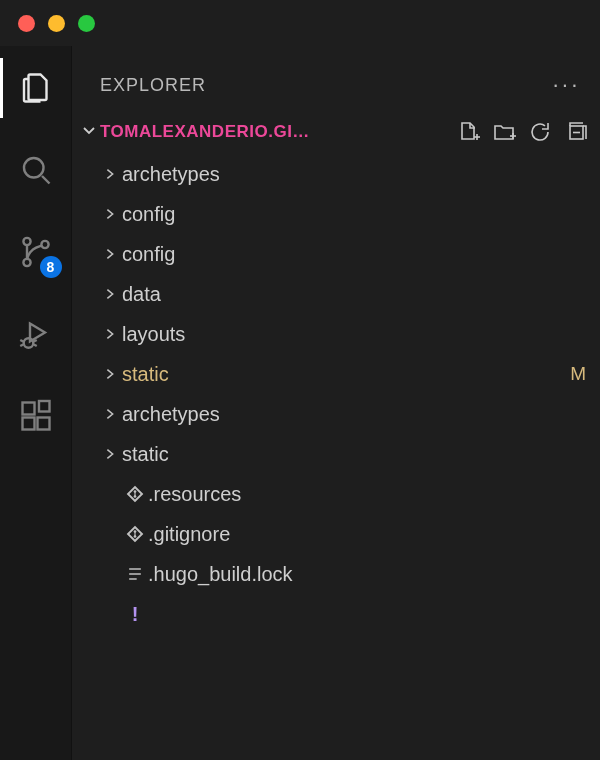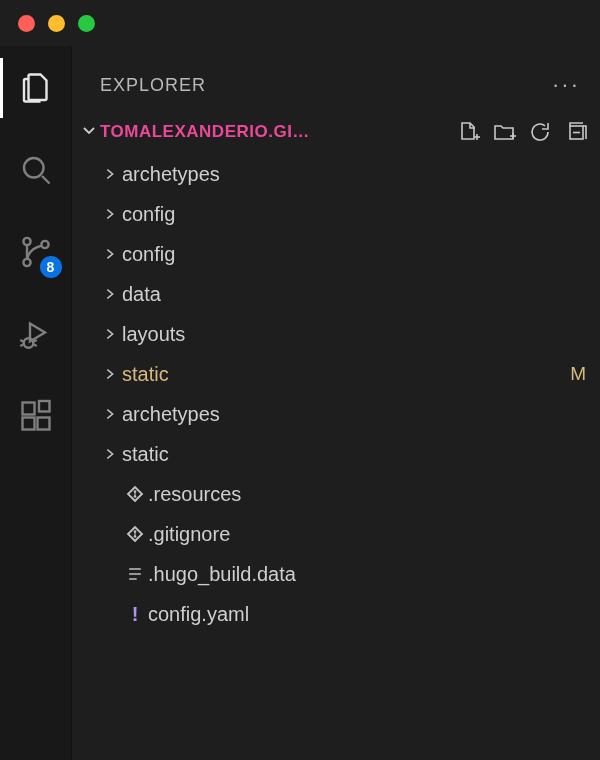--- a/index.html
+++ b/index.html
@@ -288,25 +288,24 @@
           </div>
           <div class="row">
             <span class="file-indent"></span>
             <span class="ficon">
               <svg viewBox="0 0 24 24" fill="none" stroke="currentColor" stroke-width="1.8">
                 <line x1="5" y1="6" x2="19" y2="6"></line>
                 <line x1="5" y1="12" x2="19" y2="12"></line>
                 <line x1="5" y1="18" x2="14" y2="18"></line>
               </svg>
             </span>
-            <span class="label">.hugo_build.data</span>
+            <span class="label">.hugo_build.lock</span>
           </div>
           <div class="row">
             <span class="file-indent"></span>
             <span class="ficon">
               <span class="yaml-bang">!</span>
             </span>
-            <span class="label">config.yaml</span>
           </div>
         </div>
     </div>
   </div>
 </div>
 
 </body></html>

